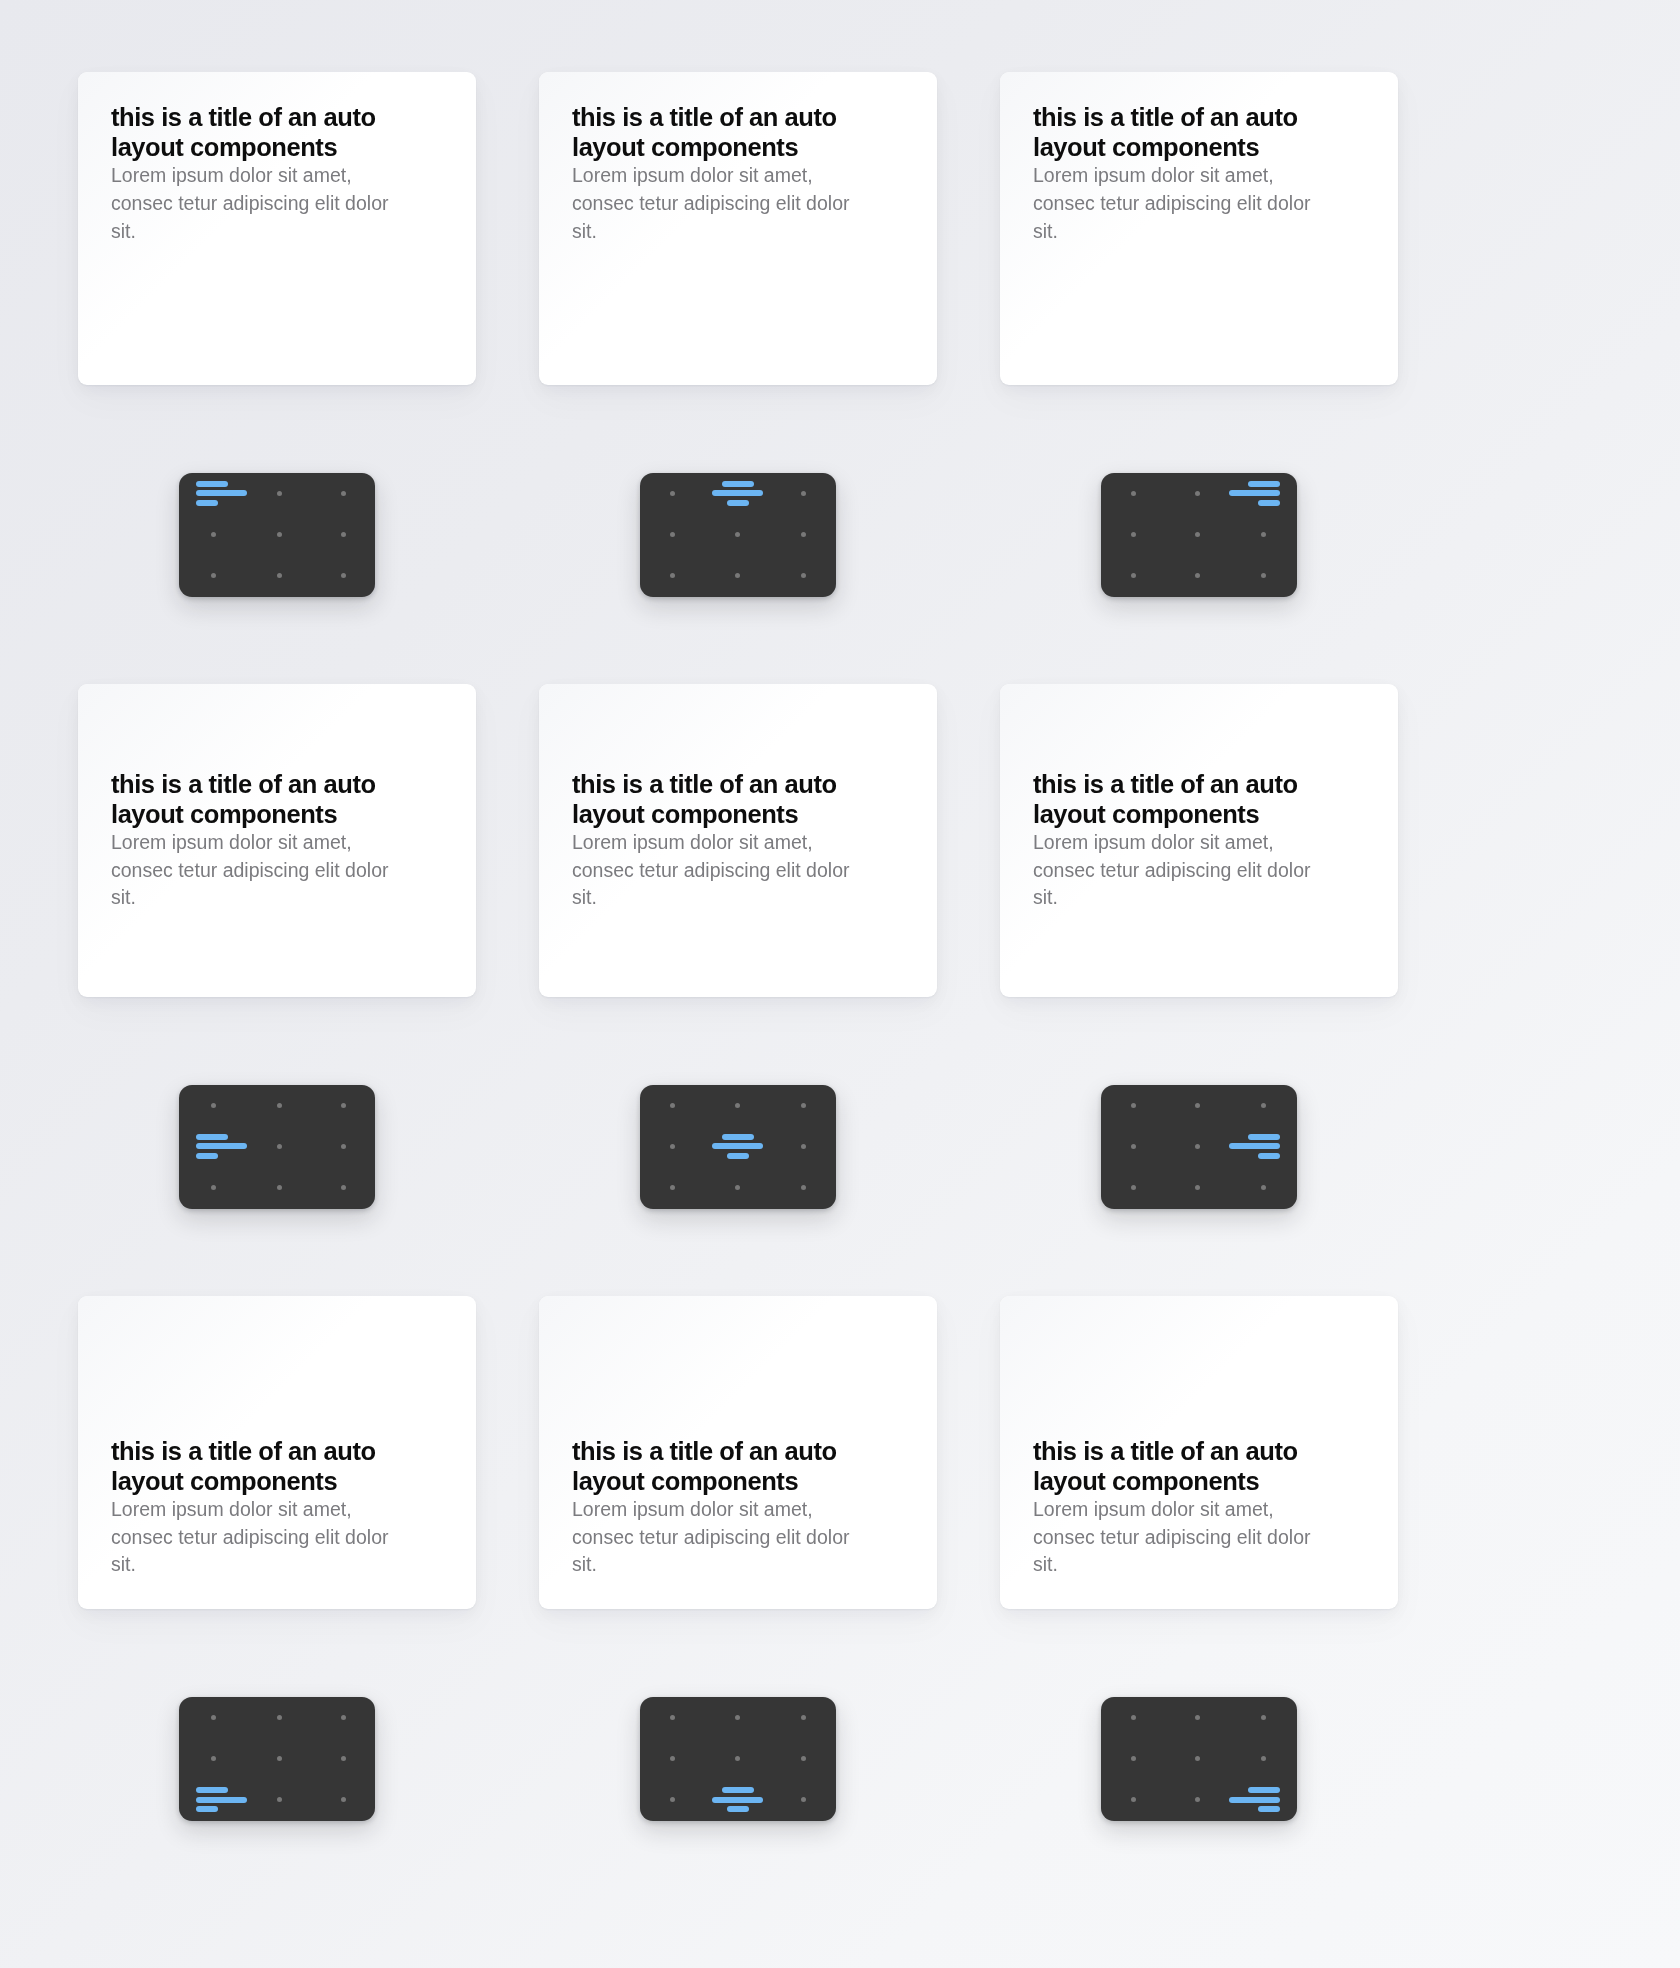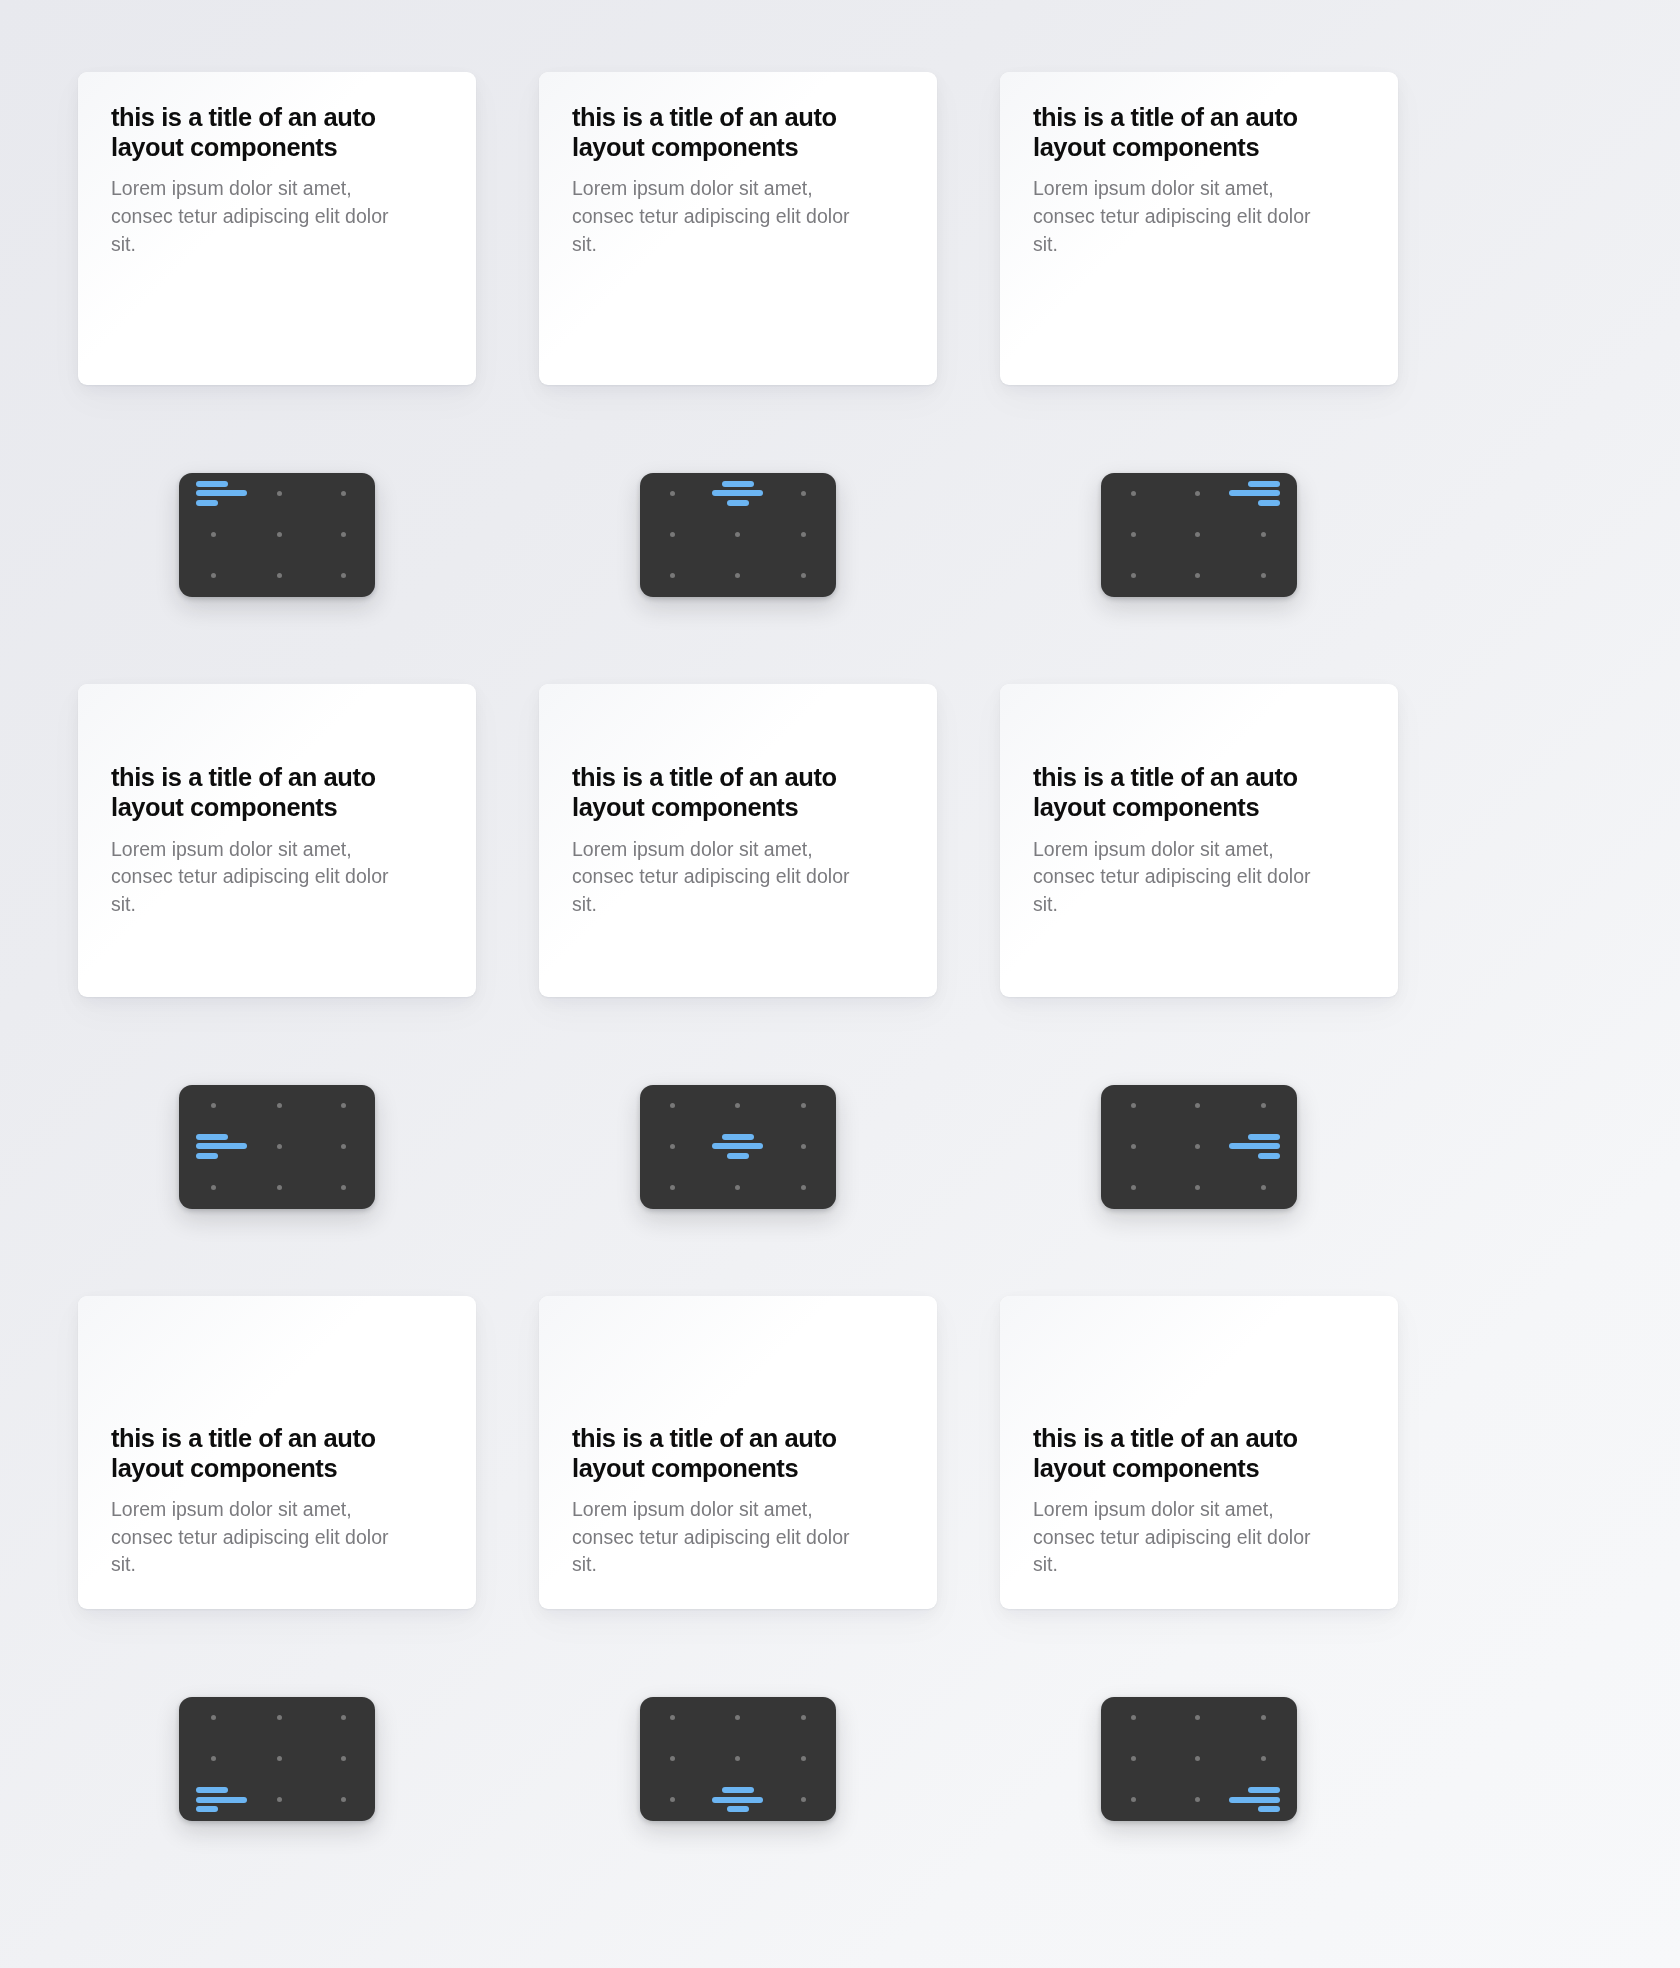--- a/index.html
+++ b/index.html
@@ -69,21 +69,20 @@
   .card-title {
     font-size:25.5px;
     line-height:1.18;
     font-weight:700;
     letter-spacing:-0.45px;
     color:#0d0d0d;
     max-width:305px;
   }
 
   .card-body {
-    margin-top:13px;
     font-size:19.5px;
     line-height:1.42;
     font-weight:400;
     color:#7b7b7f;
     max-width:292px;
   }
 
   
   .widget-wrap {
     flex:1;

